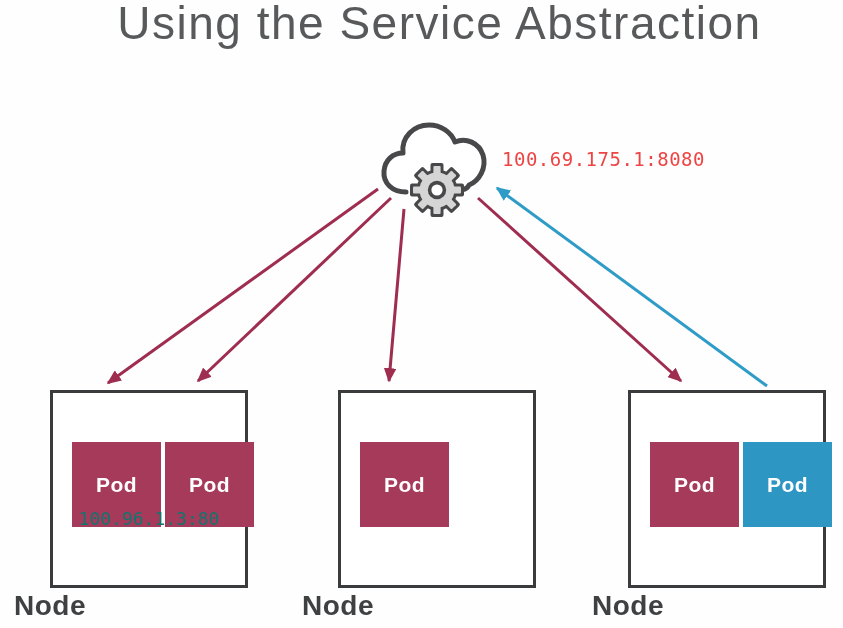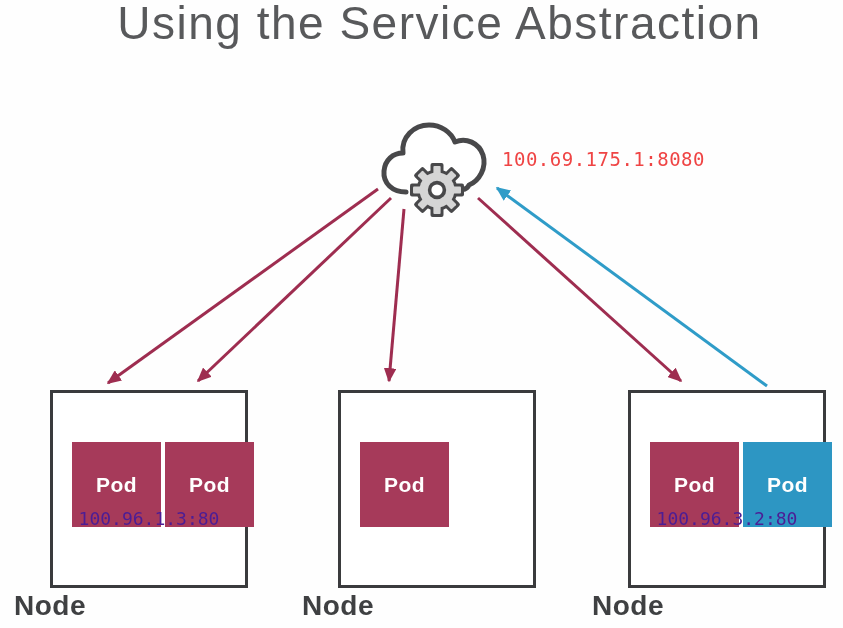--- a/index.html
+++ b/index.html
@@ -26,21 +26,21 @@
     position:absolute;top:390px;width:192px;height:192px;
     border:3px solid #3a3b3d;background:#fff;
   }
   .pods{position:absolute;left:19px;top:5px;display:flex;gap:4px;margin-top:44px;}
   .pod{
     width:89px;height:85px;display:flex;align-items:center;justify-content:center;
     color:#fff;font-size:21px;font-weight:bold;letter-spacing:.5px;
   }
   .ips{
     position:absolute;left:0;top:113px;width:100%;text-align:center;
-    font-family:"DejaVu Sans Mono",monospace;font-size:18px;line-height:25px;color:#4c1d95;
+    font-family:"DejaVu Sans Mono",monospace;font-size:18px;line-height:25px;color:#0f766e;
   }
   .node-label{
     position:absolute;left:-39px;top:197px;
     font-size:28px;font-weight:bold;letter-spacing:.5px;color:#3f4042;
   }
 </style>
 </head>
 <body>
 
 <div class="canvas">
@@ -133,19 +133,16 @@
 
   <div class="node" style="left:628px">
     <div class="pods">
         <div class="pod" style="background: rgb(166, 58, 90);">
           <span>Pod</span>
         </div>
         <div class="pod" style="background: rgb(45, 150, 195);">
           <span>Pod</span>
         </div>
       </div>
-    <div class="ips">
-        <div>100.96.3.2:80</div>
-      </div>
     <div class="node-label">Node</div>
   </div>
 
 </div>
 
 </body></html>

